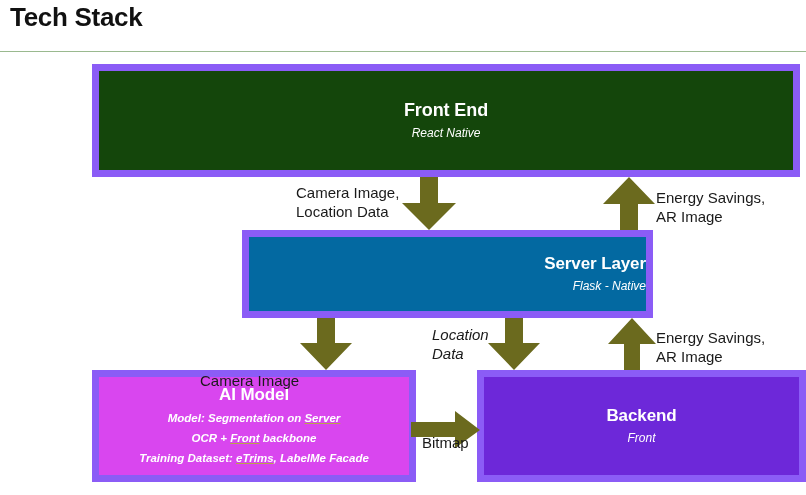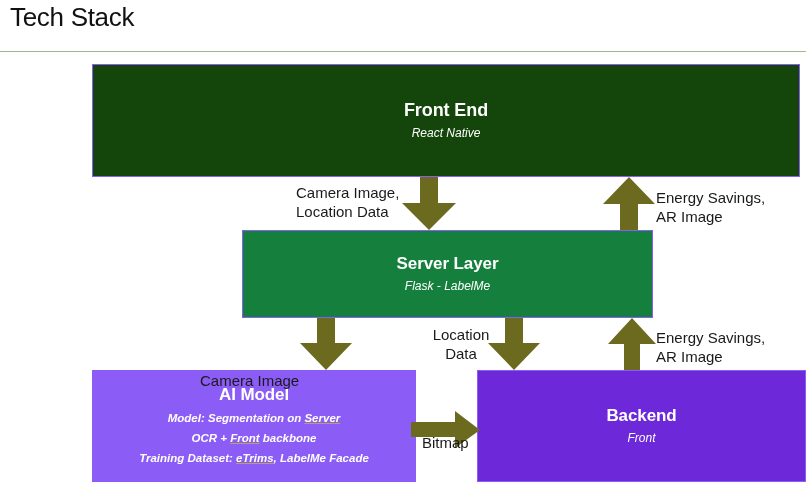--- a/index.html
+++ b/index.html
@@ -19,21 +19,21 @@
     height: 495px;
     background: #ffffff;
   }
 
   
   .page-title {
     position: absolute;
     left: 10px;
     top: 2px;
     font-size: 26px;
-    font-weight: normal;
+    font-weight: bold;
     color: #111111;
     letter-spacing: -0.3px;
   }
   .title-rule {
     position: absolute;
     left: 0px;
     top: 51px;
     width: 806px;
     height: 1px;
     background: #9ab98f;
@@ -42,21 +42,21 @@
   
   .node {
     position: absolute;
     box-sizing: border-box;
     display: flex;
     flex-direction: column;
     align-items: center;
     justify-content: center;
     text-align: center;
     color: #ffffff;
-    border: 1px solid #8b5cf6;
+    border: 7px solid #8b5cf6;
   }
   .node .node-title {
     font-size: 17px;
     font-weight: bold;
     line-height: 1.15;
     letter-spacing: -0.1px;
   }
   .node .node-sub {
     font-size: 12px;
     font-style: italic;
@@ -71,27 +71,28 @@
   #node-frontend {
     left: 92px;  top: 64px;
     width: 708px; height: 113px;
     background: #14460B;
   }
   #node-frontend .node-title { font-size: 18px; }
 
   #node-server {
     left: 242px; top: 230px;
     width: 411px; height: 88px;
-    background: #15803d;
+    background: #0369a1;
+    align-items: flex-end;
   }
 
   #node-aimodel {
     left: 92px; top: 370px;
     width: 324px; height: 112px;
-    background: #8b5cf6;
+    background: #d946ef;
   }
   #node-aimodel .node-title { margin-bottom: 2px; }
 
   #node-backend {
     left: 477px; top: 370px;
     width: 329px; height: 112px;
     background: #6d28d9;
   }
 
   .u-mark { text-decoration: underline; text-decoration-color: #b9a44a; }
@@ -105,40 +106,40 @@
     position: absolute;
     font-size: 15px;
     color: #1a1a1a;
     line-height: 1.28;
     white-space: pre-line;
   }
 
   #lbl-camera-loc   { left: 296px; top: 183px; text-align: left; }
   #lbl-energy-top   { left: 656px; top: 188px; text-align: left; }
   #lbl-camera-image { left: 200px; top: 346px; text-align: center; margin-top: 25px; }
-  #lbl-location     { left: 432px; top: 325px; text-align: center; width: 58px; }
+  #lbl-location     { left: 432px; top: 325px; text-align: left; width: 58px; font-style: italic; }
   #lbl-energy-bot   { left: 656px; top: 328px; text-align: left; }
   #lbl-bitmap       { left: 422px; top: 391px; text-align: left; margin-top: 42px; }
 </style>
 </head>
 <body>
 
 <div id="canvas">
 
   <div class="page-title">Tech Stack</div>
   <div class="title-rule"></div>
 
   <div class="node" id="node-frontend">
     <div class="node-title">Front End</div>
     <div class="node-sub">React Native</div>
   </div>
 
   <div class="node" id="node-server">
     <div class="node-title">Server Layer</div>
-    <div class="node-sub">Flask - LabelMe</div>
+    <div class="node-sub">Flask - Native</div>
   </div>
 
   <div class="node" id="node-aimodel">
     <div class="node-title">AI Model</div>
     <div class="node-sub detail">Model: Segmentation on <span class="u-mark">Server</span></div>
     <div class="node-sub detail">OCR + <span class="u-mark">Front</span> backbone</div>
     <div class="node-sub detail">Training Dataset: <span class="u-mark">eTrims</span>, LabelMe Facade</div>
   </div>
 
   <div class="node" id="node-backend">

